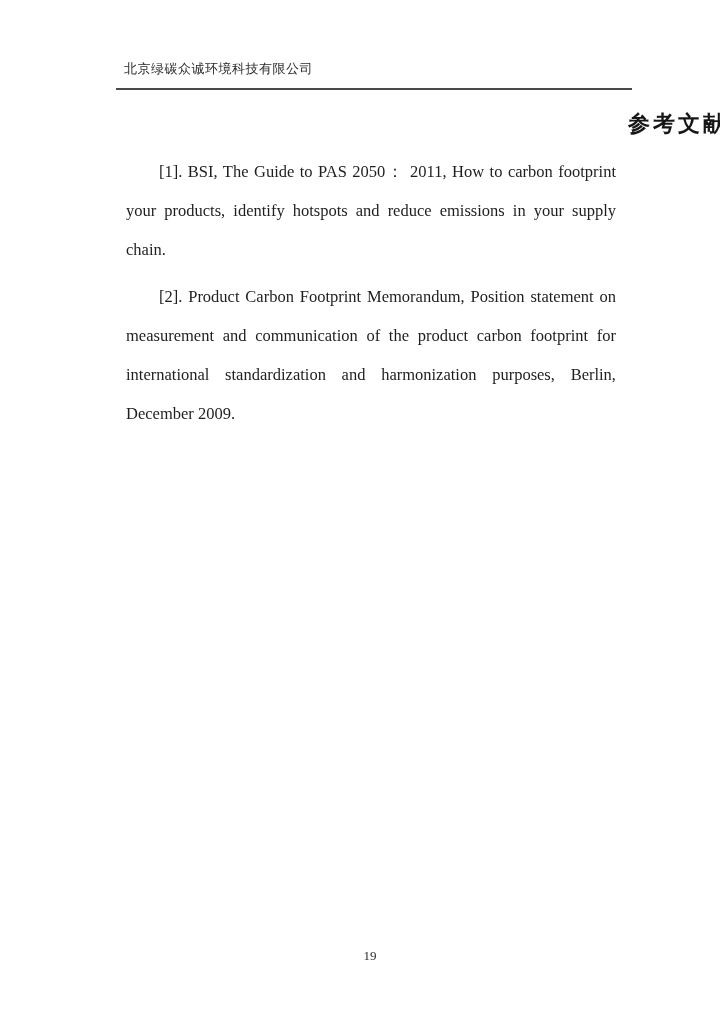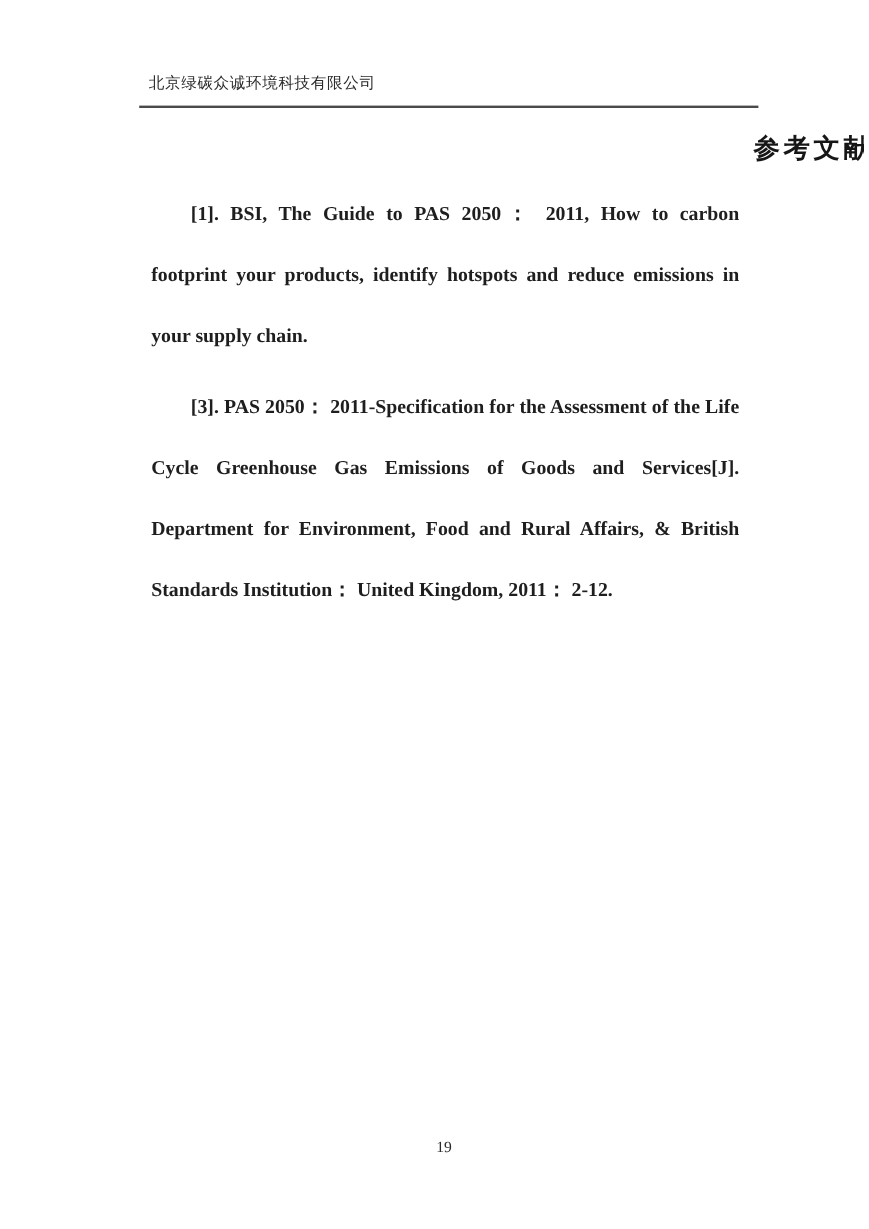--- a/index.html
+++ b/index.html
@@ -41,24 +41,23 @@
     font-weight: bold;
     letter-spacing: 3px;
     color: #161616;
   }
   .content {
     position: absolute;
     top: 136px;
     left: 110px;
     width: 506px;
     font-size: 16.5px;
-    line-height: 51px;
+    line-height: 39px;
     text-align: justify;
     color: #1e1e1e;
-    font-weight: bold;
   }
   .content p {
     text-indent: 33px;
     text-justify: inter-word;
   }
   .page-number {
     position: absolute;
     top: 936px;
     left: 0;
     width: 724px;
@@ -73,18 +72,18 @@
 <div class="page">
 
   <div class="header">
     <span class="company">北京绿碳众诚环境科技有限公司</span>
   </div>
 
   <div class="title">参考文献</div>
 
   <div class="content">
     <p>[1]. BSI, The Guide to PAS 2050： 2011, How to carbon footprint your products, identify hotspots and reduce emissions in your supply chain.</p>
-    <p>[3]. PAS 2050： 2011-Specification for the Assessment of the Life Cycle Greenhouse Gas Emissions of Goods and Services[J]. Department for Environment, Food and Rural Affairs, &amp; British Standards Institution： United Kingdom, 2011： 2-12.</p>
+    <p>[2]. Product Carbon Footprint Memorandum, Position statement on measurement and communication of the product carbon footprint for international standardization and harmonization purposes, Berlin, December 2009.</p>
   </div>
 
   <div class="page-number">19</div>
 
 </div>
 
 </body></html>

